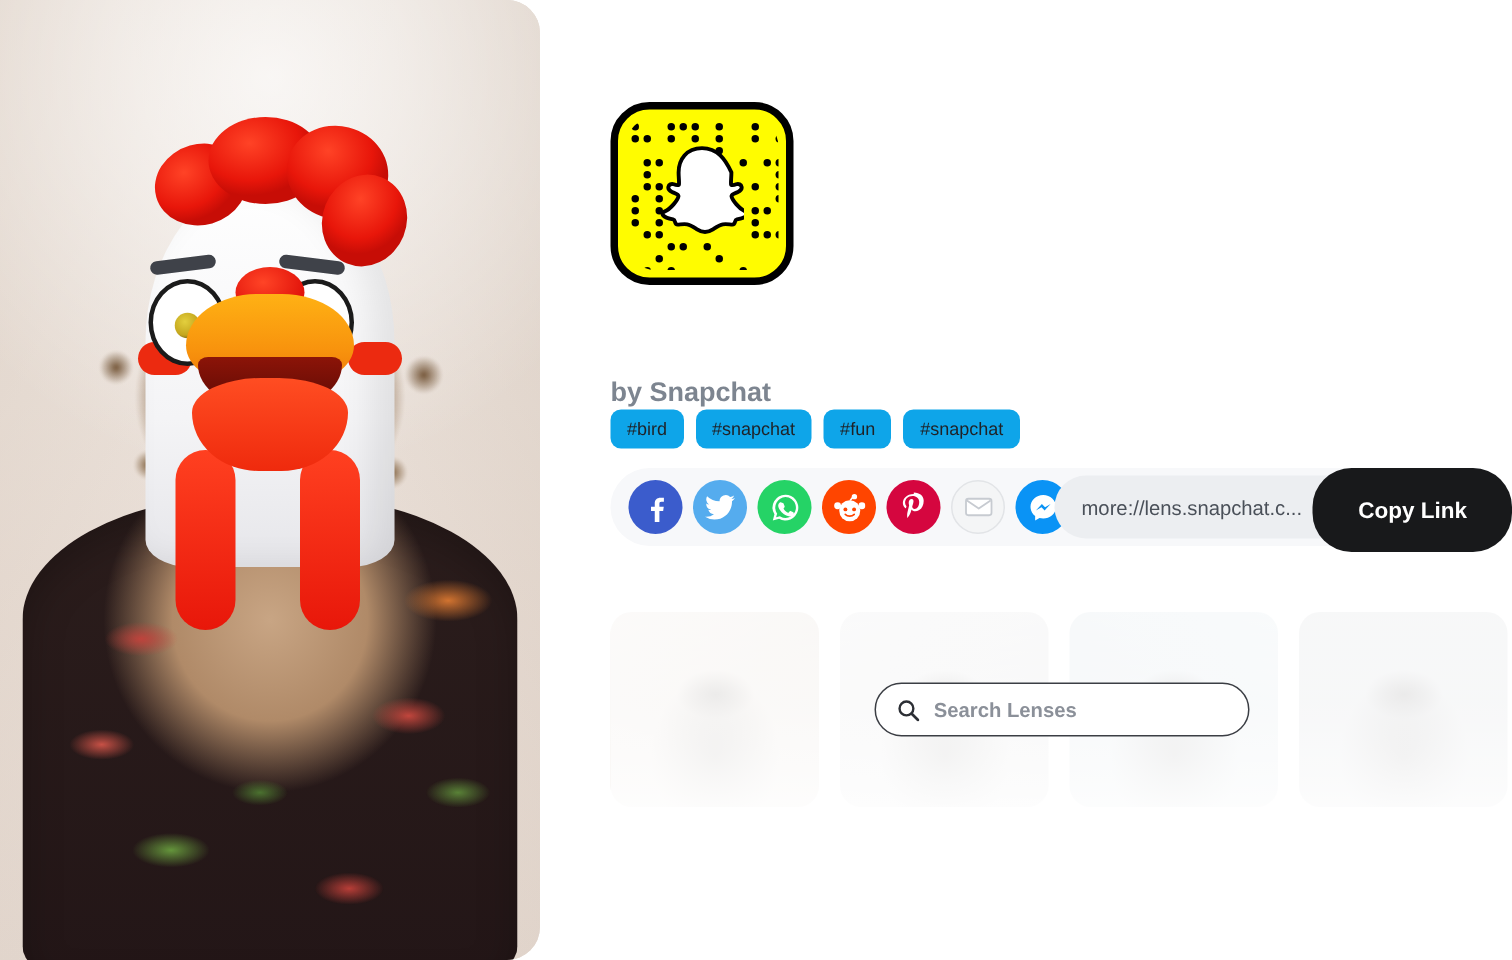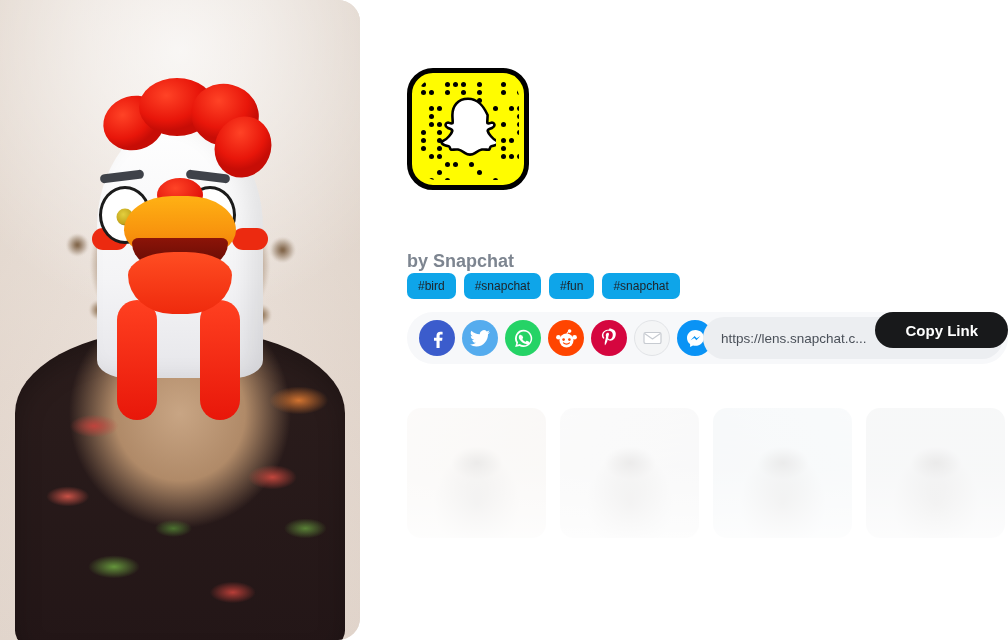--- a/index.html
+++ b/index.html
@@ -341,21 +341,21 @@
     box-sizing: border-box;
     font-size: 13.5px;
     color: #4a5059;
     white-space: nowrap;
     overflow: hidden;
   }
   .copy-btn {
     position: absolute;
     right: 0;
     top: 0;
-    height: 36px;
+    height: 56px;
     padding: 0 30px;
     background: #18191b;
     color: #ffffff;
     font-size: 15px;
     font-weight: 700;
     border: none;
     border-radius: 26px;
     display: flex;
     align-items: center;
     justify-content: center;
@@ -610,21 +610,21 @@
           </svg>
       </div>
 
       <div class="social" style="background:#0a93f5">
         <svg width="21" height="21" viewBox="0 0 21 21">
             <path d="M10.5 2C5.8 2 2 5.5 2 9.9c0 2.5 1.2 4.7 3.1 6.1v3l2.9-1.6c.8.2 1.6.3 2.5.3 4.7 0 8.5-3.5 8.5-7.8S15.2 2 10.5 2z" fill="#fff"></path>
             <path d="M5.6 12.3 9.6 8l2.1 2.2L15.4 8l-4 4.3-2.1-2.2z" fill="#0a93f5"></path>
           </svg>
       </div>
 
-      <div class="url-box">https://lens.snapchat.c...</div>
+      <div class="url-box">more://lens.snapchat.c...</div>
       <button class="copy-btn">Copy Link</button>
     </div>
 
     <div class="strip">
       <div class="strip-track">
         <div class="thumb t1">
             <span class="subj"></span>
           </div>
         <div class="thumb t2">
             <span class="subj"></span>
@@ -633,16 +633,23 @@
             <span class="subj"></span>
           </div>
         <div class="thumb t4">
             <span class="subj"></span>
           </div>
       </div>
       <div class="strip-fade"></div>
     </div>
 
     <div class="find-block">
+      <div class="search-pill">
+        <svg width="15" height="15" viewBox="0 0 15 15">
+          <circle cx="6.3" cy="6.3" r="4.6" fill="none" stroke="#2c2f35" stroke-width="1.6"></circle>
+          <path d="M9.8 9.8 14 14" stroke="#2c2f35" stroke-width="1.8" stroke-linecap="round"></path>
+        </svg>
+        <input class="search-input" type="text" placeholder="Search Lenses" style="">
+      </div>
     </div>
 
   </div>
 </div>
 
 </body></html>

